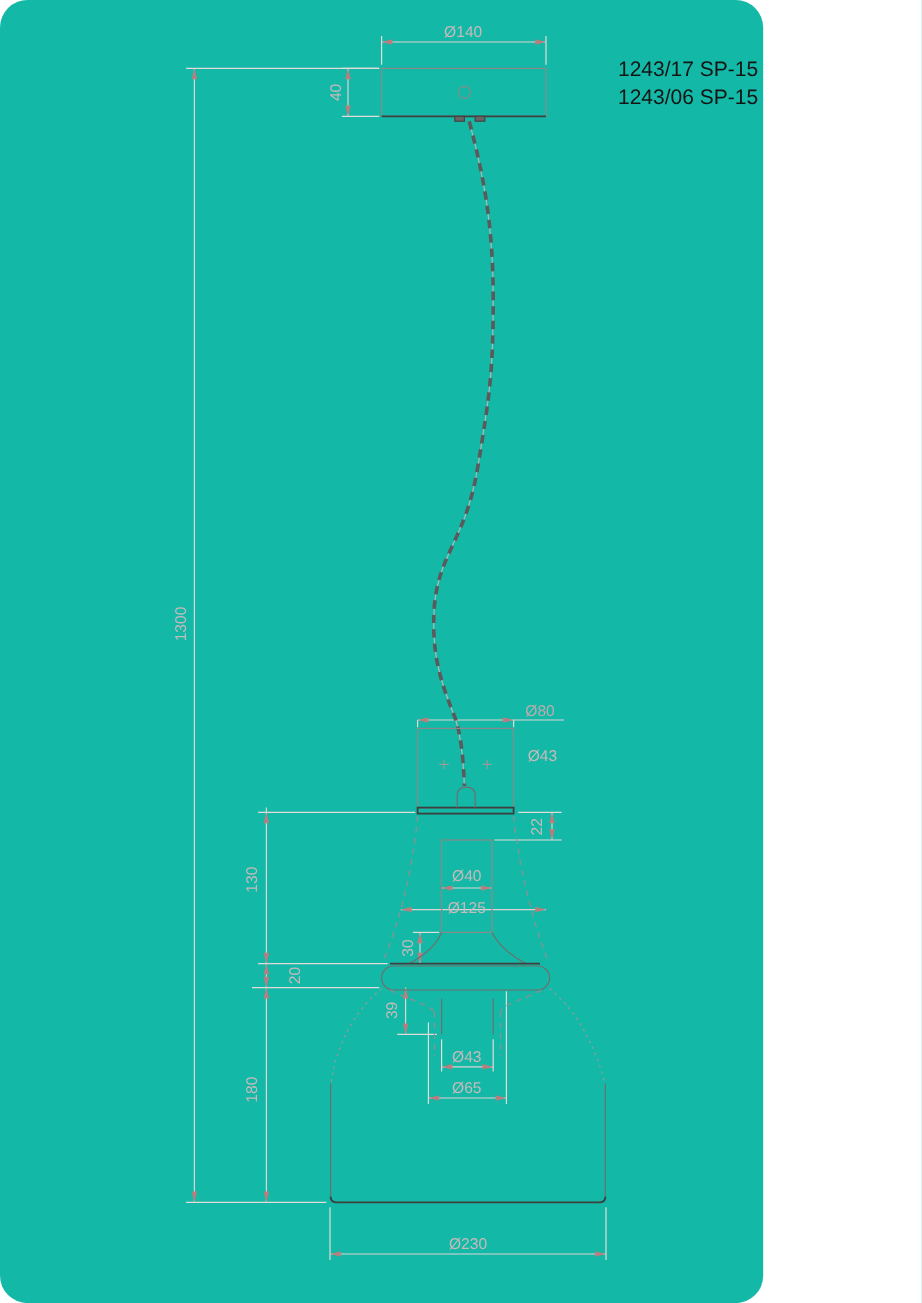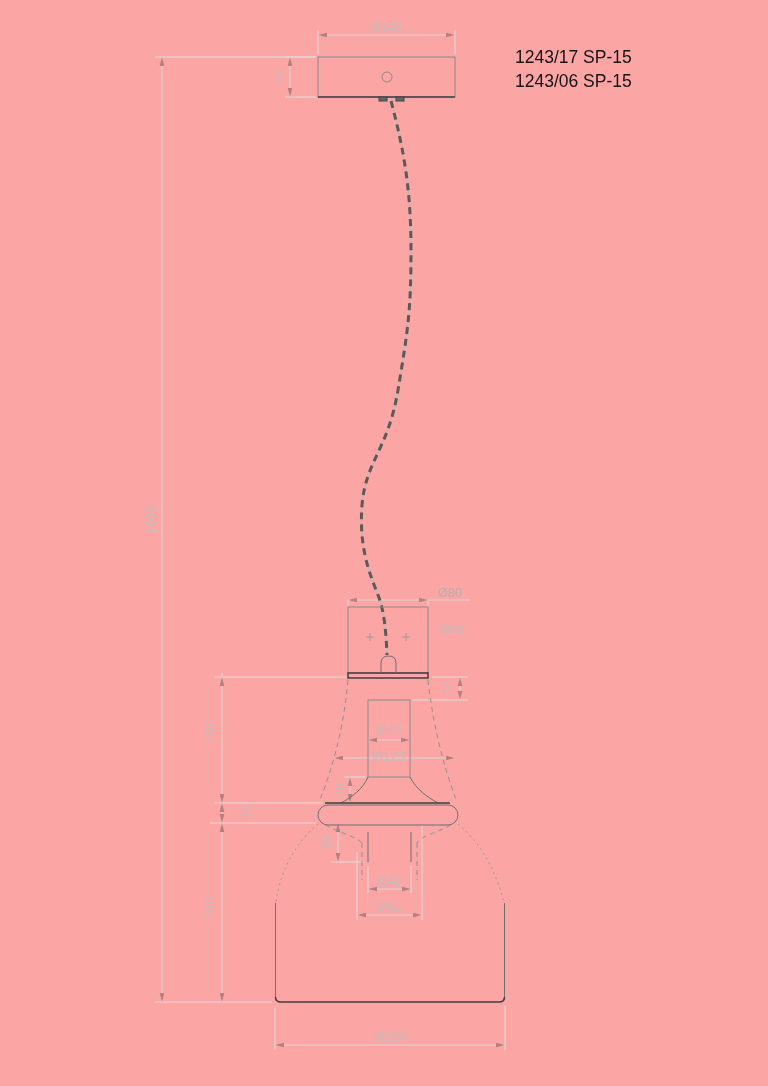--- a/index.html
+++ b/index.html
@@ -1,17 +1,17 @@
 <!DOCTYPE html>
 <html><head>
 <meta charset="utf-8">
 <style>
   html,body{margin:0;padding:0;background:#ffffff;}
-  .canvas{position:relative;width:768px;height:1086px;background:#fca5a5;overflow:hidden;
-          font-family:"Liberation Sans", sans-serif;}
+  .canvas{position:relative;width:636px;height:1086px;background:#14b8a6;overflow:hidden;
+          font-family:"Liberation Sans", sans-serif;border-radius:23px;}
   svg text{font-family:"Liberation Sans", sans-serif;}
   text.dim{fill:#c6baba;font-size:13px;}
   text.dim-dark{fill:#b9adad;font-size:13px;}
   text.model{fill:#141414;font-size:17.5px;}
   .outline{stroke:#8a8a8a;fill:none;stroke-width:1;}
   .outline-dark{stroke:#3f3f3f;fill:none;stroke-width:1.5;}
   .outline-mid{stroke:#6f6f6f;fill:none;stroke-width:1;}
   .dashed{stroke:#909090;fill:none;stroke-width:1;stroke-dasharray:5 4;}
   .dotted{stroke:#9a9a9a;fill:none;stroke-width:1;stroke-dasharray:2 3.5;}
   .dimline{stroke:#ddd3d3;fill:none;stroke-width:1;}

